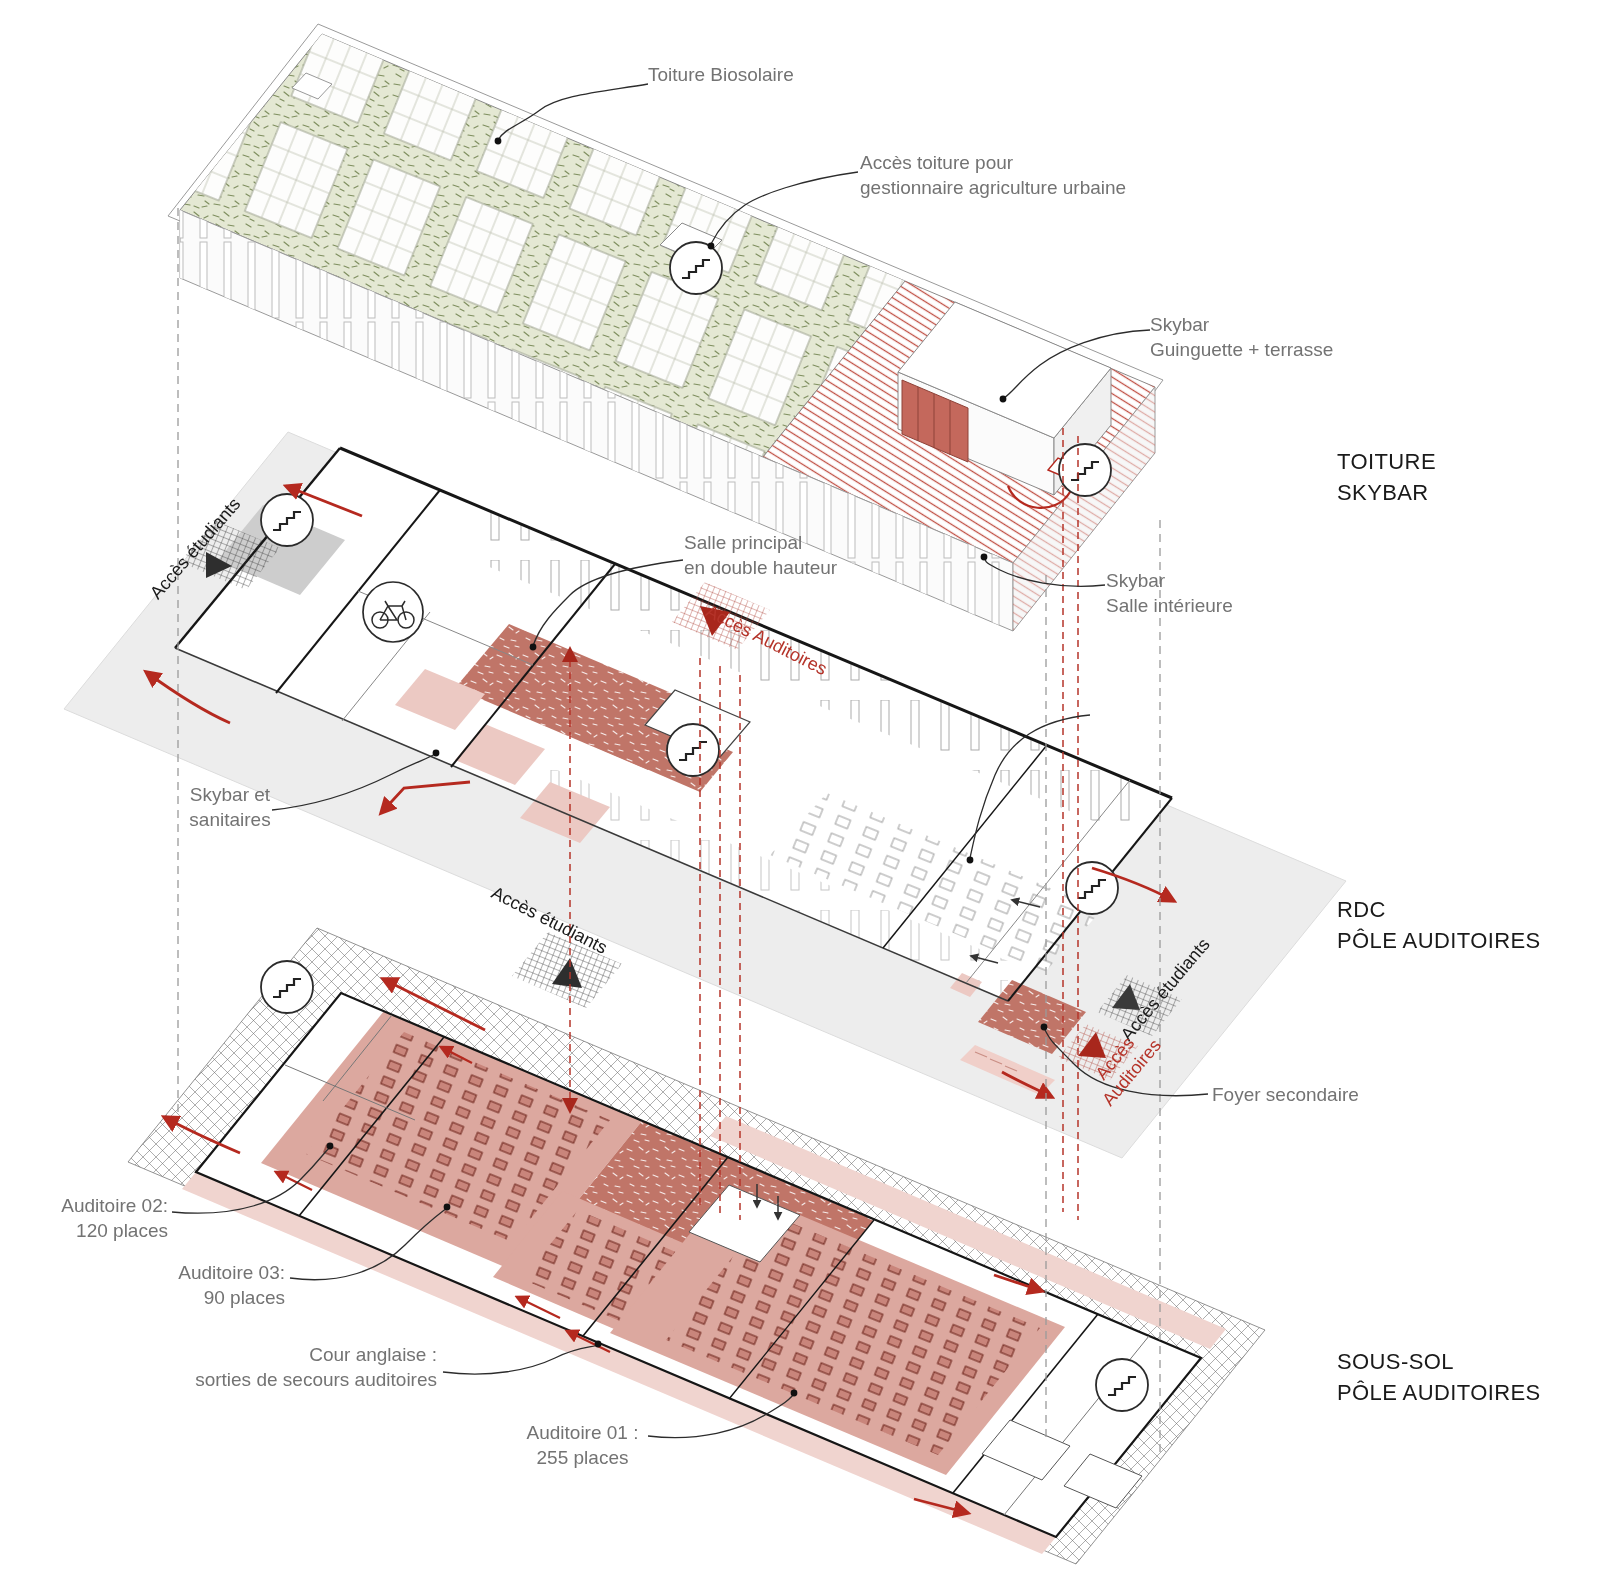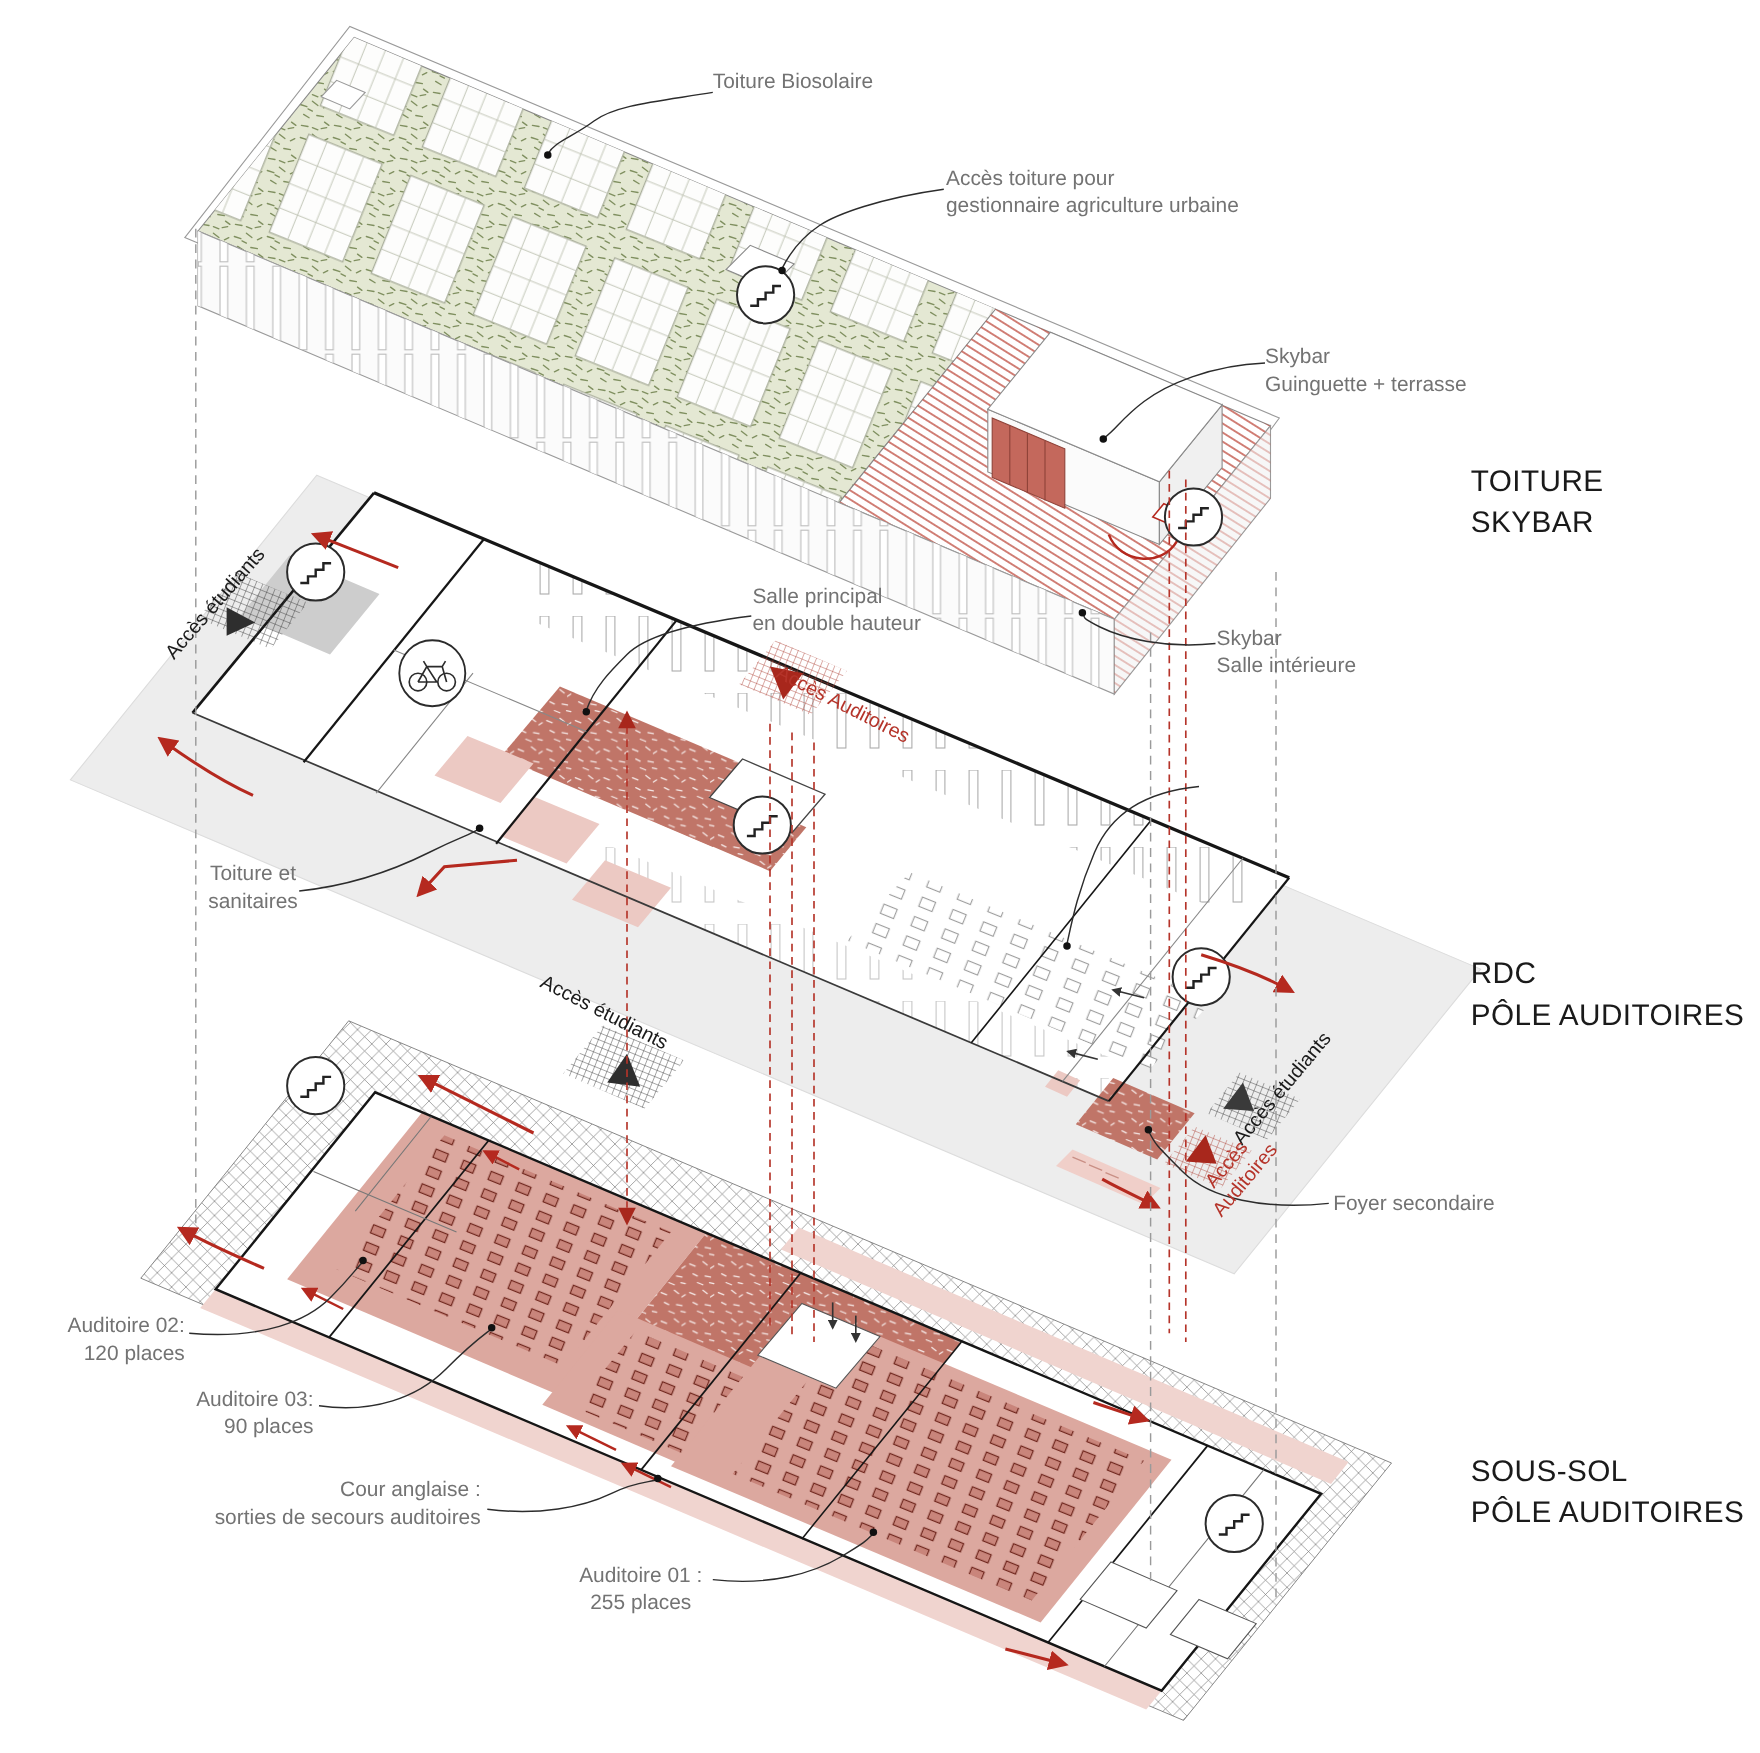--- a/index.html
+++ b/index.html
@@ -2,21 +2,21 @@
 <html><head>
 <meta charset="utf-8">
 <style>
   html,body{margin:0;padding:0;background:#fff;}
   .canvas{position:relative;width:1600px;height:1594px;background:#fff;overflow:hidden;
           font-family:"Liberation Sans",sans-serif;}
   .canvas svg{position:absolute;left:0;top:0;}
   .ann{position:absolute;font-size:19px;line-height:1.33;color:#737373;white-space:pre-line;}
   .ann.r{text-align:right;}
   .ann.c{text-align:center;}
-  .lvl{position:absolute;font-size:27px;line-height:1.42;letter-spacing:.4px;color:#1a1a1a;white-space:pre-line;}
+  .lvl{position:absolute;font-size:22px;line-height:1.42;letter-spacing:.4px;color:#1a1a1a;white-space:pre-line;margin-top:28px;}
   .rot{position:absolute;font-size:18px;line-height:1.22;color:#1a1a1a;white-space:pre-line;text-align:center;}
   .red{color:#b5342a;}
 </style>
 </head>
 <body>
 
 <div class="canvas">
 
 <svg width="1600" height="1594" viewBox="0 0 1600 1594">
   <defs>
@@ -252,21 +252,21 @@
 <div class="ann" style="left:860px;top:150px;">Accès toiture pour
 gestionnaire agriculture urbaine</div>
 <div class="ann" style="left:1150px;top:312px;">Skybar
 Guinguette + terrasse</div>
 <div class="lvl" style="left:1337px;top:418px;">TOITURE
 SKYBAR</div>
 <div class="ann" style="left:684px;top:530px;">Salle principal
 en double hauteur</div>
 <div class="ann" style="left:1106px;top:568px;">Skybar
 Salle intérieure</div>
-<div class="ann c" style="left:160px;top:782px;width:140px;">Toiture et
+<div class="ann c" style="left:160px;top:782px;width:140px;">Skybar et
 sanitaires</div>
 <div class="lvl" style="left:1337px;top:866px;">RDC
 PÔLE AUDITOIRES</div>
 <div class="ann" style="left:1212px;top:1082px;text-align:right;">Foyer secondaire</div>
 <div class="ann r" style="left:38px;top:1193px;width:130px;">Auditoire 02:
 120 places</div>
 <div class="ann r" style="left:155px;top:1260px;width:130px;">Auditoire 03:
 90 places</div>
 <div class="ann r" style="left:187px;top:1342px;width:250px;">Cour anglaise :
 sorties de secours auditoires</div>

